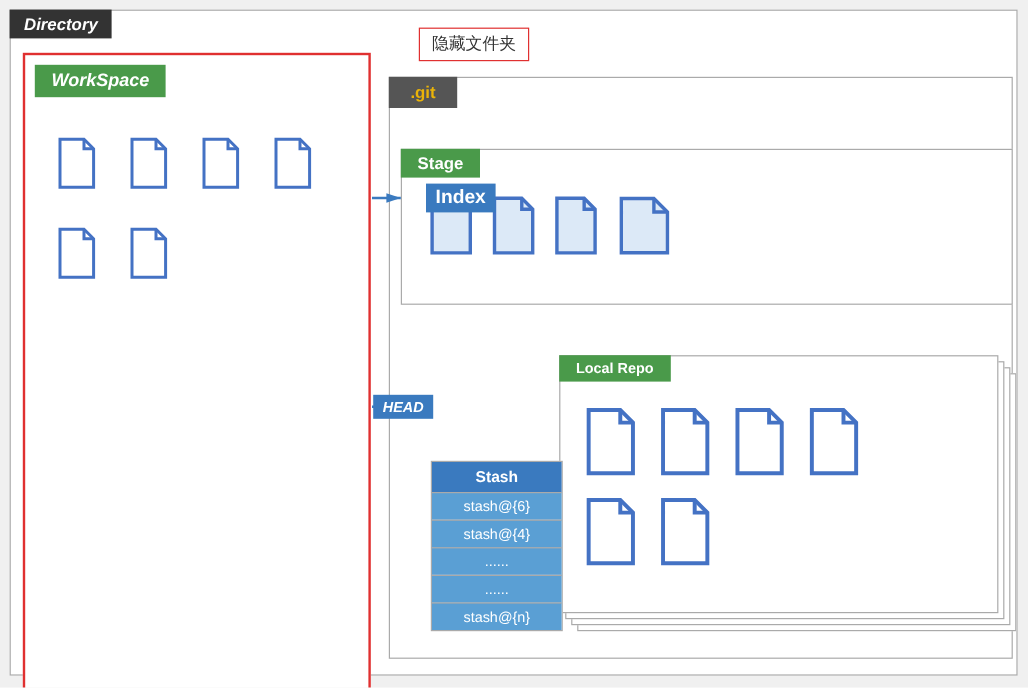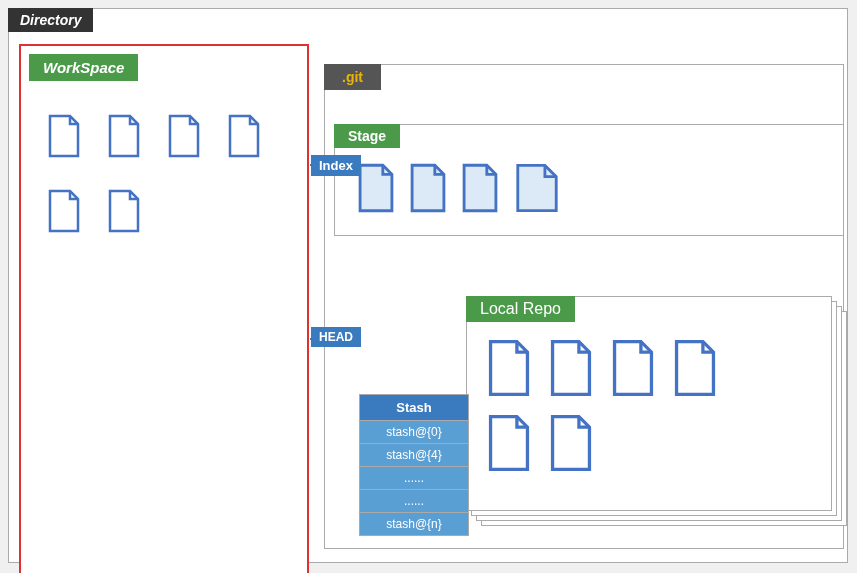--- a/index.html
+++ b/index.html
@@ -90,21 +90,21 @@
       font-weight: bold;
       padding: 5px 18px;
     }
 
     
     .stage-box {
       position: absolute;
       top: 115px;
       left: 325px;
       width: 510px;
-      height: 112px;
+      height: 130px;
       border: 1.5px solid #aaa;
       background: white;
     }
 
     .stage-label {
       position: absolute;
       top: -1px;
       left: -1px;
       background: #4a9a4a;
       color: white;
@@ -119,35 +119,34 @@
       border: 1.5px solid #aaa;
       background: white;
     }
 
     .local-repo-label {
       position: absolute;
       top: -1px;
       left: -1px;
       background: #4a9a4a;
       color: white;
-      font-size: 16px;
-      font-weight: normal;
+      font-size: 12px;
+      font-weight: bold;
       padding: 4px 14px;
       text-align: right;
     }
 
     
     .stash-box {
       position: absolute;
       top: 375px;
       left: 350px;
       width: 110px;
       background: white;
       border: 1px solid #aaa;
-      margin-top: 10px;
     }
 
     .stash-header {
       background: #3a7abf;
       color: white;
       font-size: 13px;
       font-weight: bold;
       text-align: center;
       padding: 5px 0;
     }
@@ -192,20 +191,21 @@
       grid-template-rows: repeat(2, 65px);
       gap: 10px;
     }
   </style>
 </head>
 <body>
 
 <div class="outer-container">
   <div class="title-tab">Directory</div>
 
+  <div class="hidden-folder-label">隐藏文件夹</div>
 
   <div class="workspace-box">
     <div class="workspace-label">WorkSpace</div>
 
     <div class="files-grid-workspace">
 
       <div class="file-icon">
         <svg viewBox="0 0 36 44" fill="none" xmlns="http://www.w3.org/2000/svg">
           <path d="M4 2 H24 L32 10 V42 H4 Z" fill="white" stroke="#4472c4" stroke-width="2.5"></path>
           <path d="M24 2 L24 10 L32 10" fill="none" stroke="#4472c4" stroke-width="2.5"></path>
@@ -243,21 +243,21 @@
         </svg>
       </div>
     </div>
   </div>
 
   <div class="git-box">
     <div class="git-label">.git</div>
   </div>
 
   <div style="position:absolute; top:148px; left:302px; display:flex; align-items:center; z-index:10;">
-    <div class="arrow-label" style="font-size:13px; padding:3px 8px;">Index</div>
+    <div class="arrow-label" style="font-size:16px; padding:3px 8px;margin-left:44px;">Index</div>
     <svg width="30" height="16" style="margin-left:-1px;">
       <defs>
         <marker id="arrowhead1" markerWidth="6" markerHeight="4" refX="6" refY="2" orient="auto">
           <polygon points="0 0, 6 2, 0 4" fill="#3a7abf"></polygon>
         </marker>
       </defs>
       <line x1="0" y1="8" x2="24" y2="8" stroke="#3a7abf" stroke-width="2" marker-end="url(#arrowhead1)"></line>
     </svg>
   </div>
 
@@ -285,21 +285,21 @@
       </div>
       <div class="file-icon" style="width:52px;height:50px;">
         <svg viewBox="0 0 46 44" fill="none" xmlns="http://www.w3.org/2000/svg">
           <path d="M6 2 H30 L40 12 V42 H6 Z" fill="#dce9f7" stroke="#4472c4" stroke-width="2.5"></path>
           <path d="M30 2 L30 12 L40 12" fill="none" stroke="#4472c4" stroke-width="2.5"></path>
         </svg>
       </div>
     </div>
   </div>
 
-  <div style="position:absolute; top:322px; left:302px; display:flex; align-items:flex-end; z-index:10;">
+  <div style="position:absolute; top:322px; left:302px; display:flex; align-items:center; z-index:10;font-style:italic;">
     <div class="arrow-label" style="font-size:12px; padding:3px 8px;">HEAD</div>
     <svg width="30" height="16" style="margin-left:-1px;">
       <defs>
         <marker id="arrowhead2" markerWidth="6" markerHeight="4" refX="6" refY="2" orient="auto">
           <polygon points="0 0, 6 2, 0 4" fill="#3a7abf"></polygon>
         </marker>
       </defs>
       <line x1="0" y1="8" x2="24" y2="8" stroke="#3a7abf" stroke-width="2" marker-end="url(#arrowhead2)"></line>
     </svg>
   </div>
@@ -345,20 +345,20 @@
         <svg viewBox="0 0 36 44" fill="none" xmlns="http://www.w3.org/2000/svg">
           <path d="M4 2 H24 L32 10 V42 H4 Z" fill="white" stroke="#4472c4" stroke-width="2.5"></path>
           <path d="M24 2 L24 10 L32 10" fill="none" stroke="#4472c4" stroke-width="2.5"></path>
         </svg>
       </div>
     </div>
   </div>
 
   <div class="stash-box">
     <div class="stash-header">Stash</div>
-    <div class="stash-row">stash@{0}</div>
+    <div class="stash-row">stash@{6}</div>
     <div class="stash-row">stash@{4}</div>
     <div class="stash-row">......</div>
     <div class="stash-row">......</div>
     <div class="stash-row">stash@{n}</div>
   </div>
 
 </div>
 
 </body></html>

